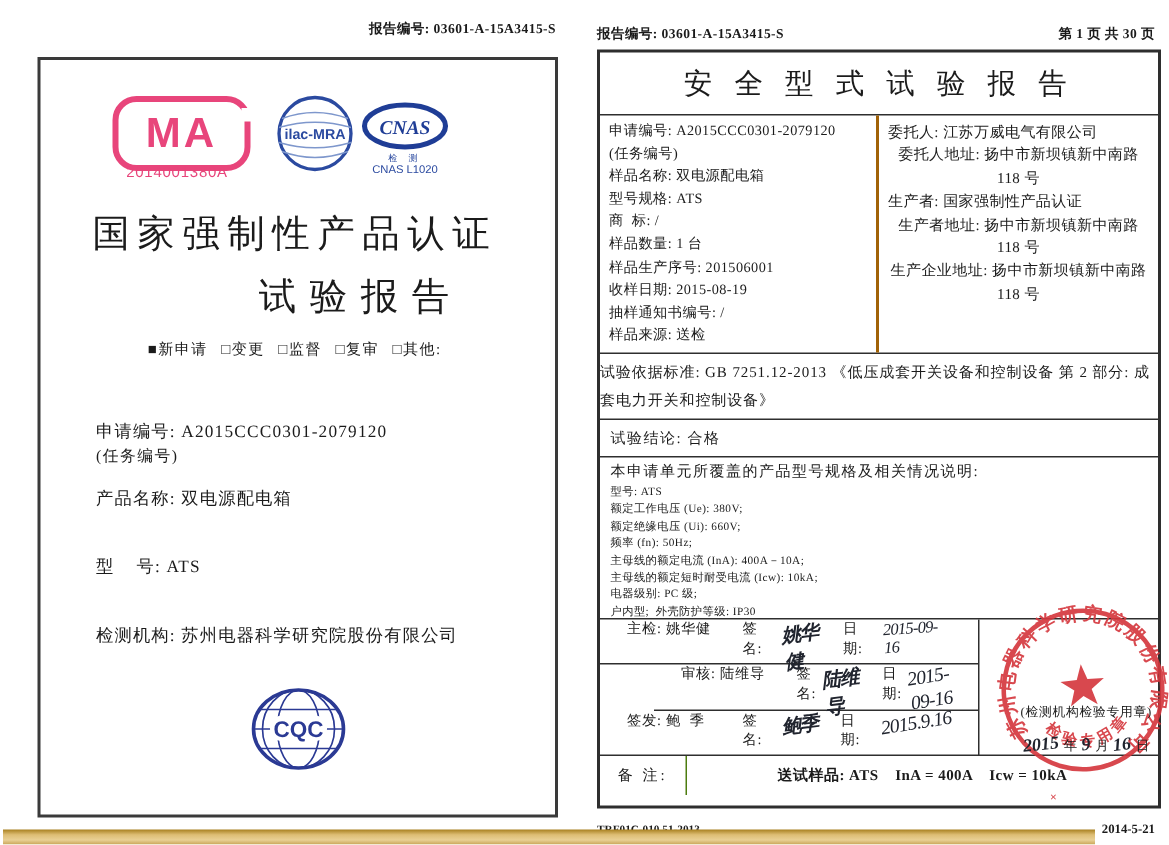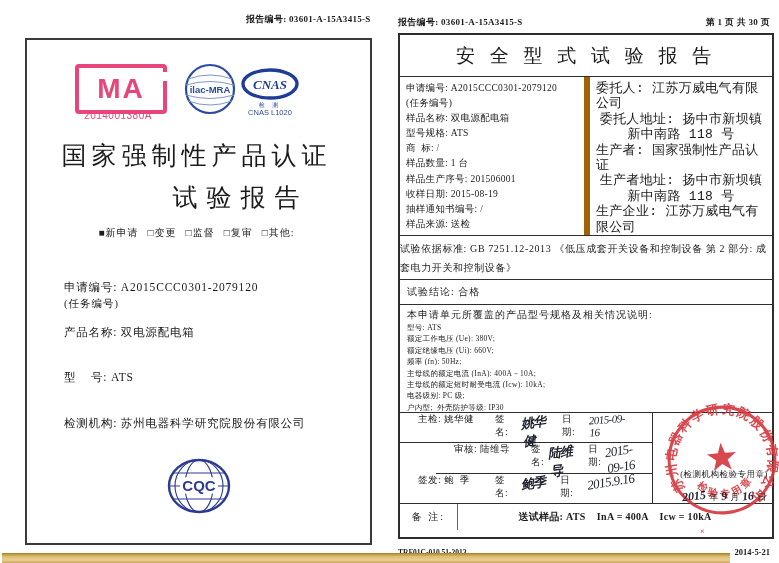--- a/index.html
+++ b/index.html
@@ -9,21 +9,21 @@
     font-family:"Liberation Serif","DejaVu Serif",serif;
   }
   .abs{position:absolute;}
   .pre{white-space:pre;}
   .center{text-align:center;}
 
   
   .lp-header{left:246px;top:13px;font-size:9px;font-weight:bold;letter-spacing:.3px;}
   .lp-box{left:25px;top:38px;width:343px;height:503px;border:2px solid #3a3a3a;background:#fff;}
 
-  .cma{left:75px;top:64px;width:84px;height:42px;border:4px solid #e8457b;border-radius:4px;
+  .cma{left:75px;top:64px;width:84px;height:42px;border:4px solid #e8457b;border-radius:16px;
        display:flex;align-items:center;justify-content:center;}
   .cma-letters{color:#e8457b;font-family:"Liberation Sans",sans-serif;font-weight:bold;font-size:28px;letter-spacing:2px;}
   .cma-gap{position:absolute;right:-5px;top:4px;width:7px;height:9px;background:#fff;}
   .cma-no{left:68px;top:110px;width:100px;text-align:center;color:#e8457b;font-size:10px;font-family:"Liberation Sans",sans-serif;letter-spacing:.5px;}
 
   .ilac-wrap{left:184px;top:63px;width:52px;height:52px;}
   .cnas-wrap{left:240px;top:67px;width:60px;height:34px;}
   .cnas-tag{left:240px;top:101px;width:60px;text-align:center;color:#2b4aa0;font-size:6px;letter-spacing:3px;}
   .cnas-code{left:234px;top:108px;width:72px;text-align:center;color:#2b4aa0;font-size:7.5px;font-family:"Liberation Sans",sans-serif;}
 
@@ -42,22 +42,22 @@
   .rp-header{left:398px;top:16px;width:372px;display:flex;justify-content:space-between;
              font-size:9px;font-weight:bold;letter-spacing:.3px;}
   .rp-table{left:398px;top:33px;width:372px;height:502px;border:2px solid #2e2e2e;background:#fff;}
   .rp-row{border-bottom:1px solid #2e2e2e;box-sizing:border-box;overflow:visible;}
 
   .rp-title{height:42px;display:flex;align-items:center;justify-content:center;
             font-size:19px;letter-spacing:5px;}
 
   .rp-info{height:159px;display:flex;}
   .rp-info-left{width:184px;box-sizing:border-box;padding:4px 6px;font-size:9.5px;line-height:15.1px;overflow:hidden;}
-  .rp-info-right{flex:1;border-left:6px solid #a16207;box-sizing:border-box;padding:4px 6px;
-                 font-size:13px;line-height:15.4px;overflow:hidden;font-family:Liberation Mono, monospace;}
+  .rp-info-right{flex:1;border-left:2px solid #a16207;box-sizing:border-box;padding:4px 6px;
+                 font-size:10px;line-height:15.4px;overflow:hidden;}
   .rp-info-left div,.rp-info-right div{letter-spacing:.3px;}
 
   .rp-standard{height:44px;padding:3px 0;font-size:10px;line-height:19px;letter-spacing:.6px;}
   .rp-conclusion{height:25px;padding:5px 7px 0 7px;font-size:10px;letter-spacing:1px;}
   .rp-coverage{height:108px;padding:2px 7px;}
   .rp-coverage-title{font-size:10px;line-height:15px;letter-spacing:1px;}
   .rp-coverage-line{font-size:7.5px;line-height:11.4px;letter-spacing:.3px;}
 
   .rp-sig{height:91px;display:grid;grid-template-columns:1fr 143px;grid-template-rows:30px 31px 30px;}
   .sig-row{display:flex;align-items:flex-start;padding:0 18px;gap:5px;font-size:9.5px;border-bottom:1px solid #2e2e2e;}
@@ -179,21 +179,20 @@
       <div class="pre">样品生产序号: 201506001</div>
       <div class="pre">收样日期: 2015-08-19</div>
       <div class="pre">抽样通知书编号: /</div>
       <div class="pre">样品来源: 送检</div>
     </div>
     <div class="rp-info-right">
       <div>委托人: 江苏万威电气有限公司</div>
       <div class="center">委托人地址: 扬中市新坝镇新中南路 118 号</div>
       <div>生产者: 国家强制性产品认证</div>
       <div class="center">生产者地址: 扬中市新坝镇新中南路 118 号</div>
-      <div>生产企业: 江苏万威电气有限公司</div>
       <div class="center">生产企业地址: 扬中市新坝镇新中南路 118 号</div>
     </div>
   </div>
 
   <div class="rp-row rp-standard">试验依据标准: GB 7251.12-2013 《低压成套开关设备和控制设备 第 2 部分: 成套电力开关和控制设备》</div>
   <div class="rp-row rp-conclusion">试验结论: 合格</div>
 
   <div class="rp-row rp-coverage">
     <div class="rp-coverage-title">本申请单元所覆盖的产品型号规格及相关情况说明:</div>
     <div class="rp-coverage-line pre">型号: ATS</div>

